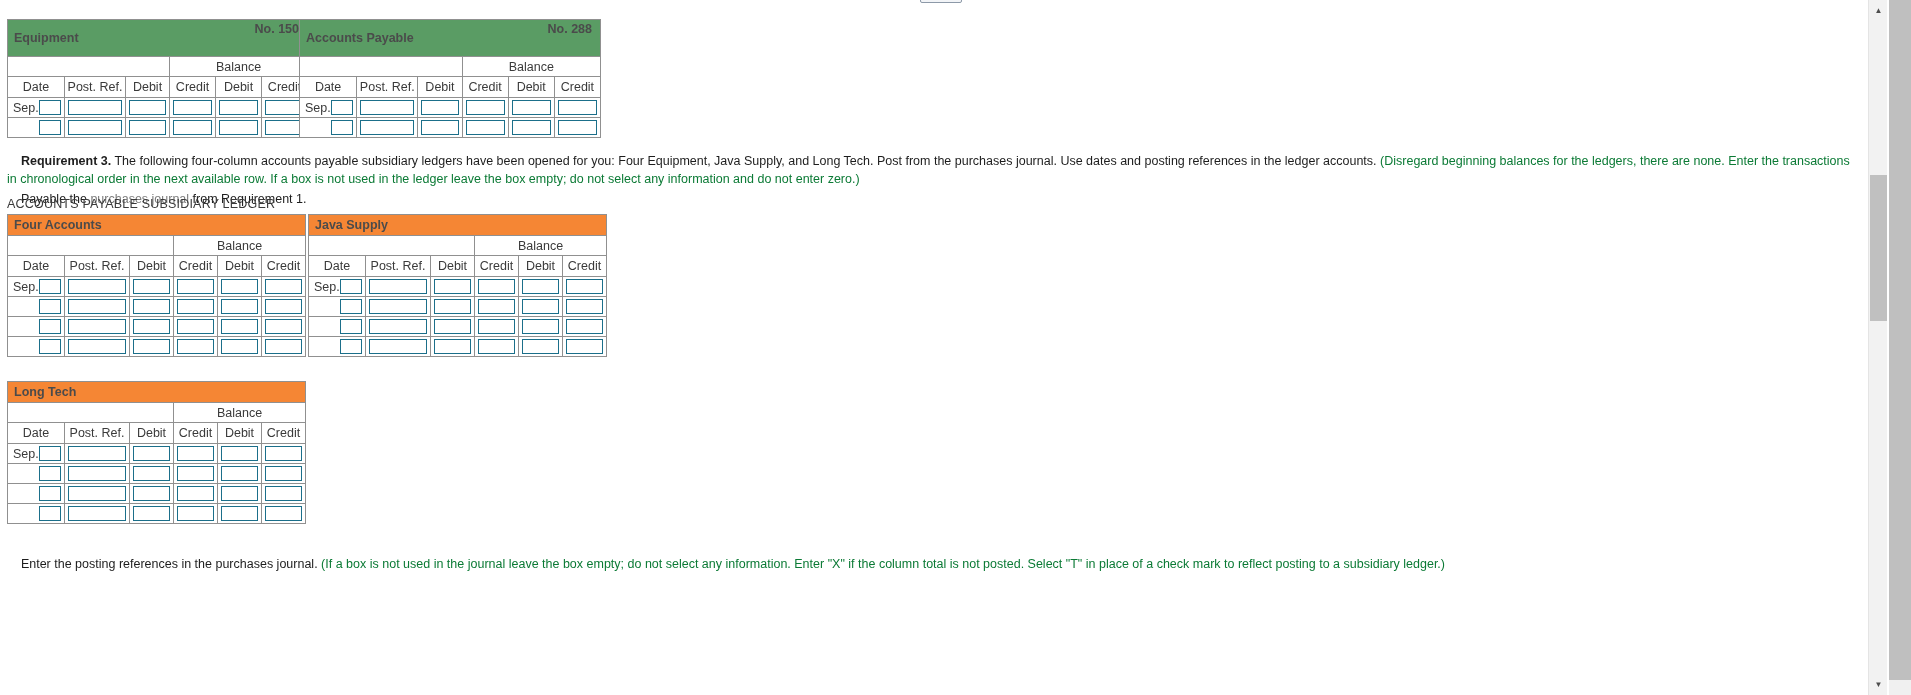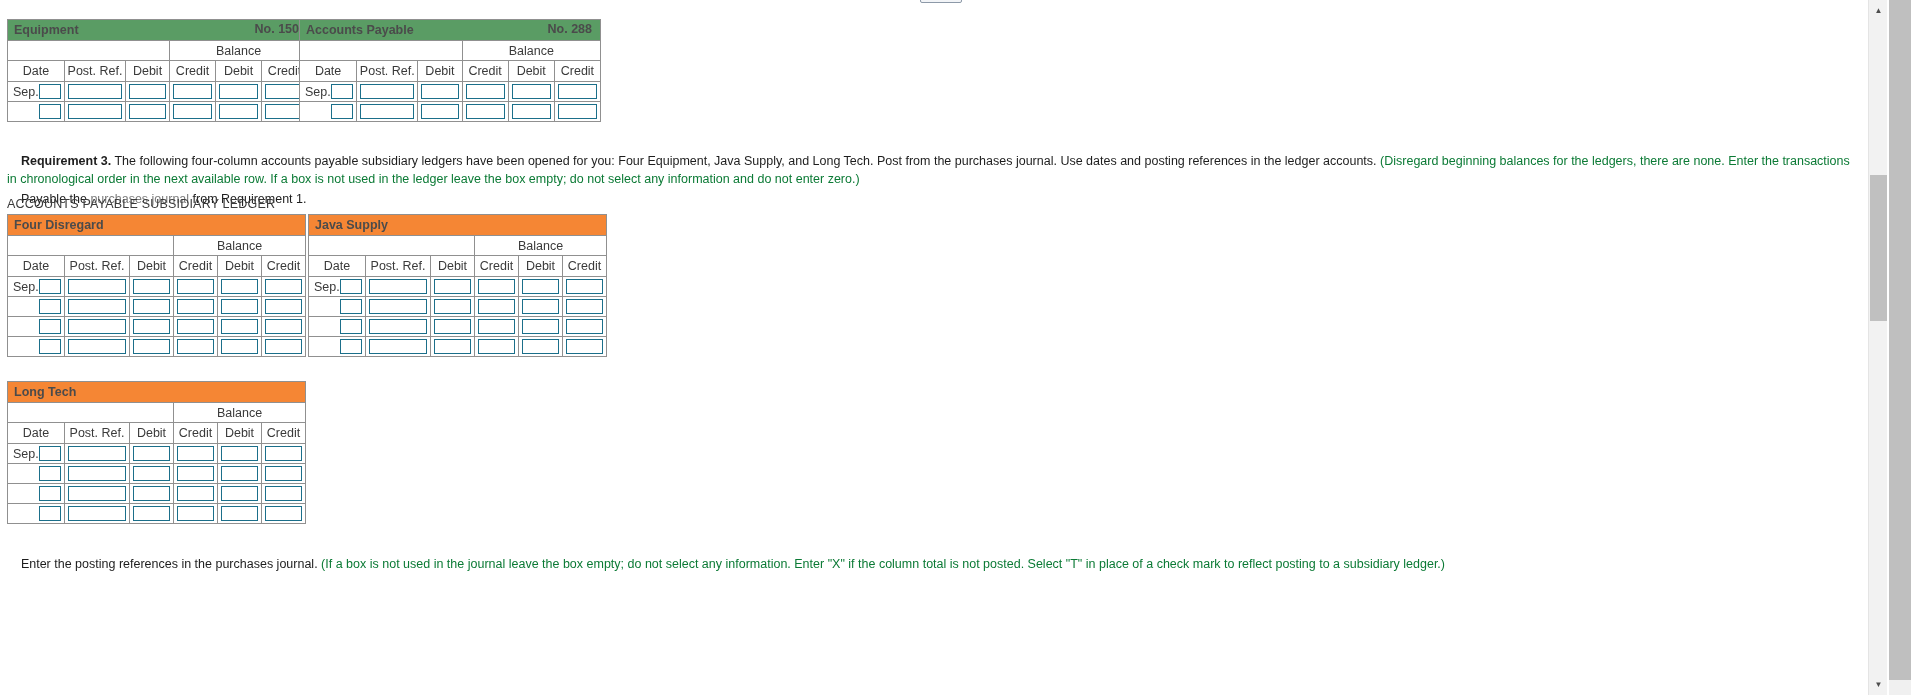--- a/index.html
+++ b/index.html
@@ -94,21 +94,21 @@
     color: #4b4b4b;
     padding: 2px 0 2px 6px;
     height: 21px;
     border: none;
   }
   .ledger .acct-no {
     text-align: right;
     font-weight: bold;
     font-size: 12.5px;
     color: #4b4b4b;
-    padding: 2px 8px 4px 0;
+    padding: 2px 8px 20px 0;
     height: 21px;
     border: none;
   }
   .hdr-green .acct-title, .hdr-green .acct-no { background: #5a9c64; }
   .hdr-orange .acct-title, .hdr-orange .acct-no { background: #f58634; }
   .ledger .bal-span { border-bottom: 1px solid #909090; }
   .ledger .colhead { height: 21px; font-size: 12.5px; }
 
   .ledger .datelabel {
     text-align: left;
@@ -319,21 +319,21 @@
       <col style="width:24px">
         <col style="width:33px">
         <col style="width:65px">
       <col style="width:44px">
         <col style="width:44px">
         <col style="width:44px">
         <col style="width:44px">
     </colgroup>
     <tbody>
       <tr>
-        <td class="acct-title" colspan="7">Four Disregard</td>
+        <td class="acct-title" colspan="7">Four Accounts</td>
       </tr>
       <tr>
         <td colspan="4"></td>
         <td colspan="3" class="bal-span">Balance</td>
       </tr>
       <tr class="colhead">
         <td colspan="2">Date</td>
         <td>Post. Ref.</td>
         <td>Debit</td>
         <td>Credit</td>

